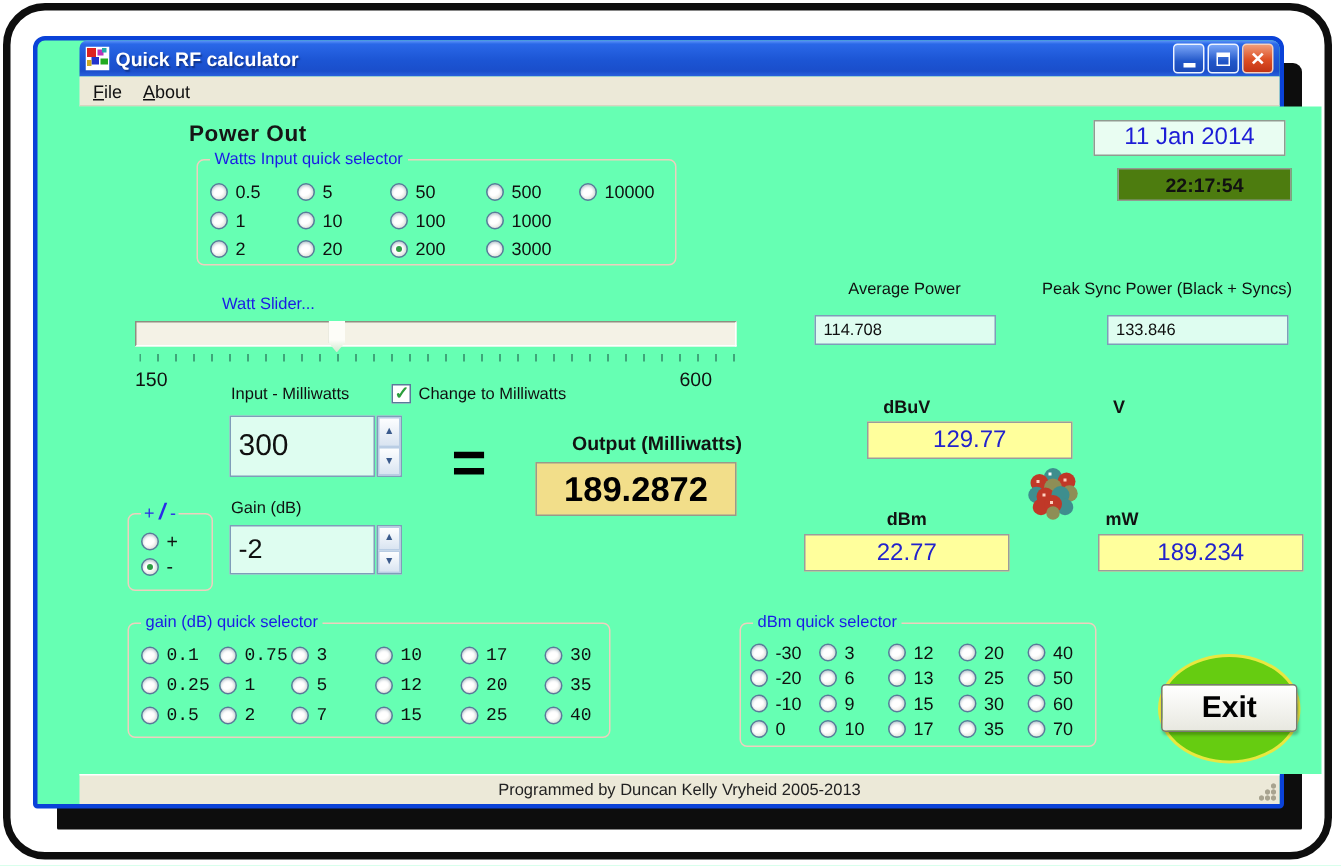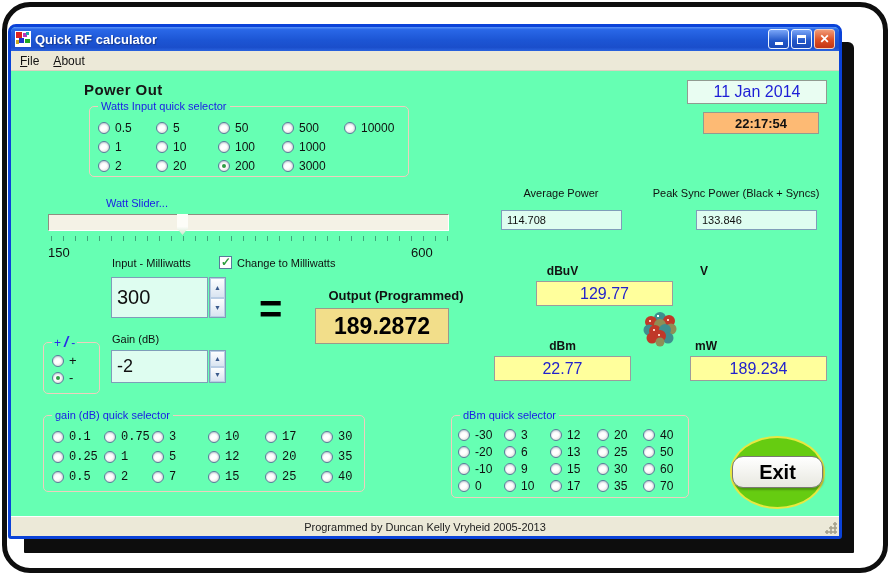--- a/index.html
+++ b/index.html
@@ -4,23 +4,23 @@
 <style>
   html,body{margin:0;padding:0;width:894px;height:577px;background:#fff;overflow:hidden;
     font-family:"Liberation Sans", sans-serif;}
   *{box-sizing:border-box;}
 
   
   .frame{position:absolute;left:2px;top:2px;width:886px;height:571px;border:5px solid #0e0e0e;
     border-radius:28px;background:#fff;}
 
   
-  .window{position:absolute;left:8px;top:24px;width:834px;height:515px;
+  .window{position:absolute;left:22px;top:24px;width:834px;height:515px;
     border:3px solid #0a42d8;border-radius:8px 8px 3px 3px;background:#66ffb3;
-    box-shadow:14px 16px 0 -2px #0d0d0d;}
+    box-shadow:14px 16px 0 -2px #0d0d0d;padding-left:28px;}
   .titlebar{height:24px;border-radius:5px 5px 0 0;display:flex;align-items:center;padding:0 4px;
     background:linear-gradient(180deg,#5c95f8 0%,#2a68e8 10%,#1c55d4 55%,#1a4ecb 85%,#2a62de 100%);}
   .app-icon{width:16px;height:16px;margin-right:4px;flex:0 0 auto;}
   .title-text{color:#fff;font-weight:bold;font-size:13px;text-shadow:1px 1px 1px #13368c;flex:1;}
   .tb-btns{display:flex;gap:2px;}
   .tb-btn{width:21px;height:20px;border-radius:3px;border:1px solid #eef4ff;color:#fff;
     display:flex;align-items:center;justify-content:center;
     background:linear-gradient(180deg,#7aa6f8,#2257c9 60%,#1a49b8);}
   .tb-btn.close{background:linear-gradient(180deg,#f09b78,#dd4f24 55%,#c23414);border-color:#f6d0bc;}
   .glyph-min{width:8px;height:3px;background:#fff;margin-top:9px;}
@@ -59,21 +59,21 @@
   .radio{display:flex;align-items:center;gap:5px;font-size:12px;color:#101010;}
   .rb{width:12px;height:12px;border-radius:50%;flex:0 0 auto;position:relative;
     background:radial-gradient(circle at 35% 30%,#ffffff 0 45%,#dcdcd4 90%);
     border:1px solid #5a7a9a;box-shadow:inset 0 1px 2px #b8c4cc;}
   .radio.checked .rb::after{content:"";position:absolute;left:3px;top:3px;width:4px;height:4px;
     border-radius:50%;background:#2f9e44;}
 
   
   .date-box{background:#e9fdf2;border:1px solid #919b91;color:#1d1dd6;font-size:16px;
     display:flex;align-items:center;justify-content:center;}
-  .time-box{background:#fdba74;border:1px solid #919b91;color:#111;font-weight:bold;font-size:13px;
+  .time-box{background:#4d7c0f;border:1px solid #919b91;color:#111;font-weight:bold;font-size:13px;
     display:flex;align-items:center;justify-content:center;}
 
   .blue-label{color:#1a1ae6;font-size:11px;}
   .small-label{color:#101010;font-size:11px;}
 
   
   .slider-track{background:#f4f2e6;border-top:1px solid #8e8e80;border-left:1px solid #8e8e80;
     border-bottom:1px solid #ffffff;border-right:1px solid #ffffff;}
   .slider-thumb{position:absolute;top:-1px;width:11px;height:21px;
     background:linear-gradient(180deg,#fdfdf8 0 60%,#cfe8cf);
@@ -152,21 +152,21 @@
 
   <div class="menubar">
     <span class="menu-item">File</span>
     <span class="menu-item">About</span>
   </div>
 
   <div class="client">
 
     <div class="abs h-power" style="left:73px;top:10px;">Power Out</div>
 
-    <div class="abs date-box" style="left:676px;top:9px;width:140px;height:24px;">11 Jan 2014</div>
+    <div class="abs date-box" style="left:676px;top:9px;width:128px;height:24px;">11 Jan 2014</div>
     <div class="abs time-box" style="left:692px;top:41px;width:116px;height:22px;">22:17:54</div>
 
     <div class="gb" style="left:78px;top:35px;width:320px;height:71px;">
       <span class="gb-label">Watts Input quick selector</span>
       <div class="rgrid" style="padding:11px 0 0 8px;grid-template-rows:repeat(3,19px);grid-template-columns:58px 62px 64px 62px 58px;">
           <label class="radio">
             <span class="rb"></span>
             <span>0.5</span>
           </label>
           <label class="radio">
@@ -232,21 +232,21 @@
     <div class="abs checkbox checked" style="left:208px;top:185px;"></div>
     <div class="abs small-label" style="left:226px;top:186px;">Change to Milliwatts</div>
 
     <input class="abs field field-big" style="left: 100px; top: 206px; width: 97px; height: 41px;" value="300">
     <div class="abs spinner" style="left:198px;top:206px;width:17px;height:41px;">
       <div class="spin-btn">▲</div>
       <div class="spin-btn">▼</div>
     </div>
 
     <div class="abs equals" style="left:248px;top:218px;">=</div>
-    <div class="abs out-label" style="left:305px;top:217px;width:160px;">Output (Programmed)</div>
+    <div class="abs out-label" style="left:305px;top:217px;width:160px;">Output (Milliwatts)</div>
     <div class="abs out-box" style="left:304px;top:237px;width:134px;height:36px;">189.2872</div>
 
     <div class="gb" style="left:32px;top:271px;width:57px;height:52px;">
       <span class="gb-label sign-label" style="padding:0 2px;"><span>+</span> <span class="slash">/</span> <span>-</span></span>
       <label class="radio sign-radio" style="position:absolute;left:8px;top:10px;">
           <span class="rb"></span>
           <span>+</span>
         </label>
       <label class="radio sign-radio checked" style="position:absolute;left:8px;top:27px;">
           <span class="rb"></span>
@@ -453,21 +453,21 @@
             <span>60</span>
           </label>
           <label class="radio">
             <span class="rb"></span>
             <span>70</span>
           </label>
         </div>
     </div>
 
     <div class="abs exit-ellipse" style="left:719px;top:365px;width:95px;height:73px;"></div>
-    <div class="abs exit-btn" style="left:721px;top:385px;width:91px;height:32px;border-radius:11px;">Exit</div>
+    <div class="abs exit-btn" style="left:721px;top:385px;width:91px;height:32px;">Exit</div>
 
   </div>
 
   <div class="statusbar">
     <span>Programmed by Duncan Kelly Vryheid 2005-2013</span>
     <div class="grip"></div>
   </div>
 
 </div>
 

